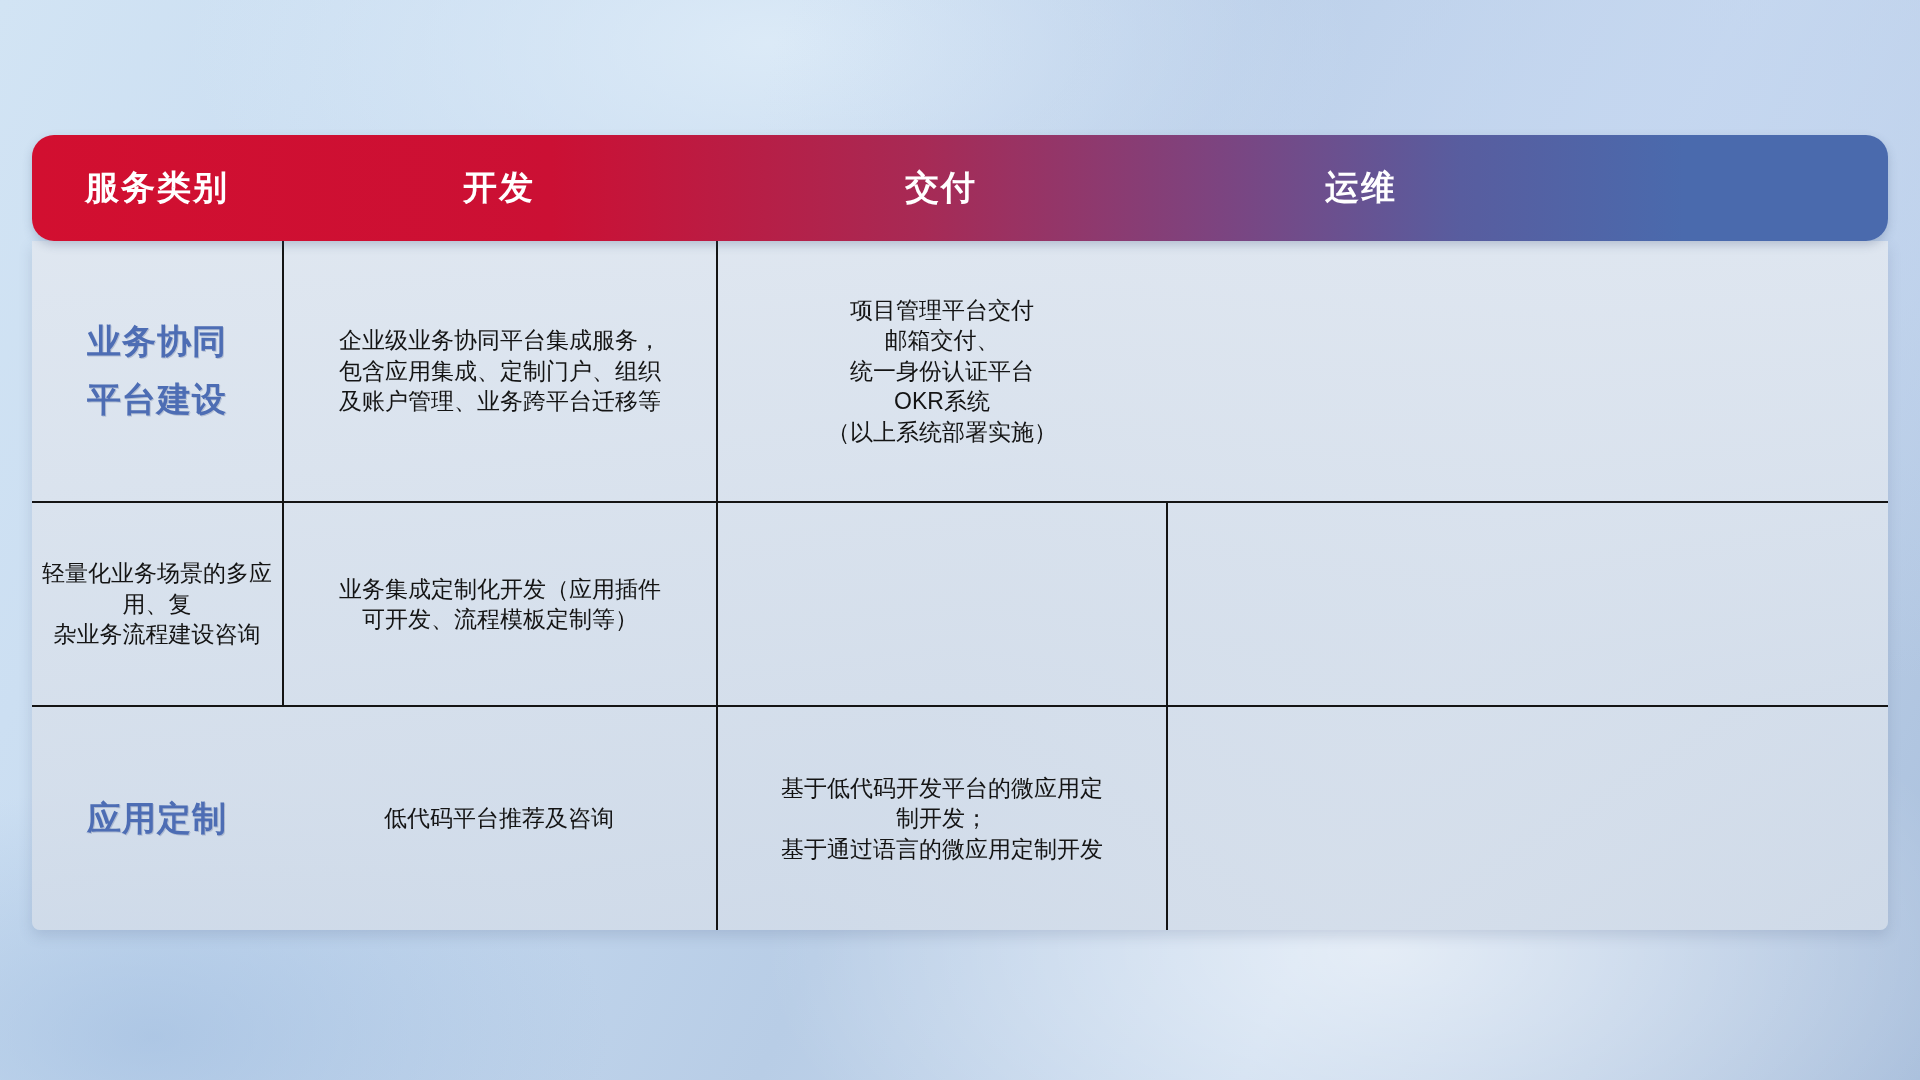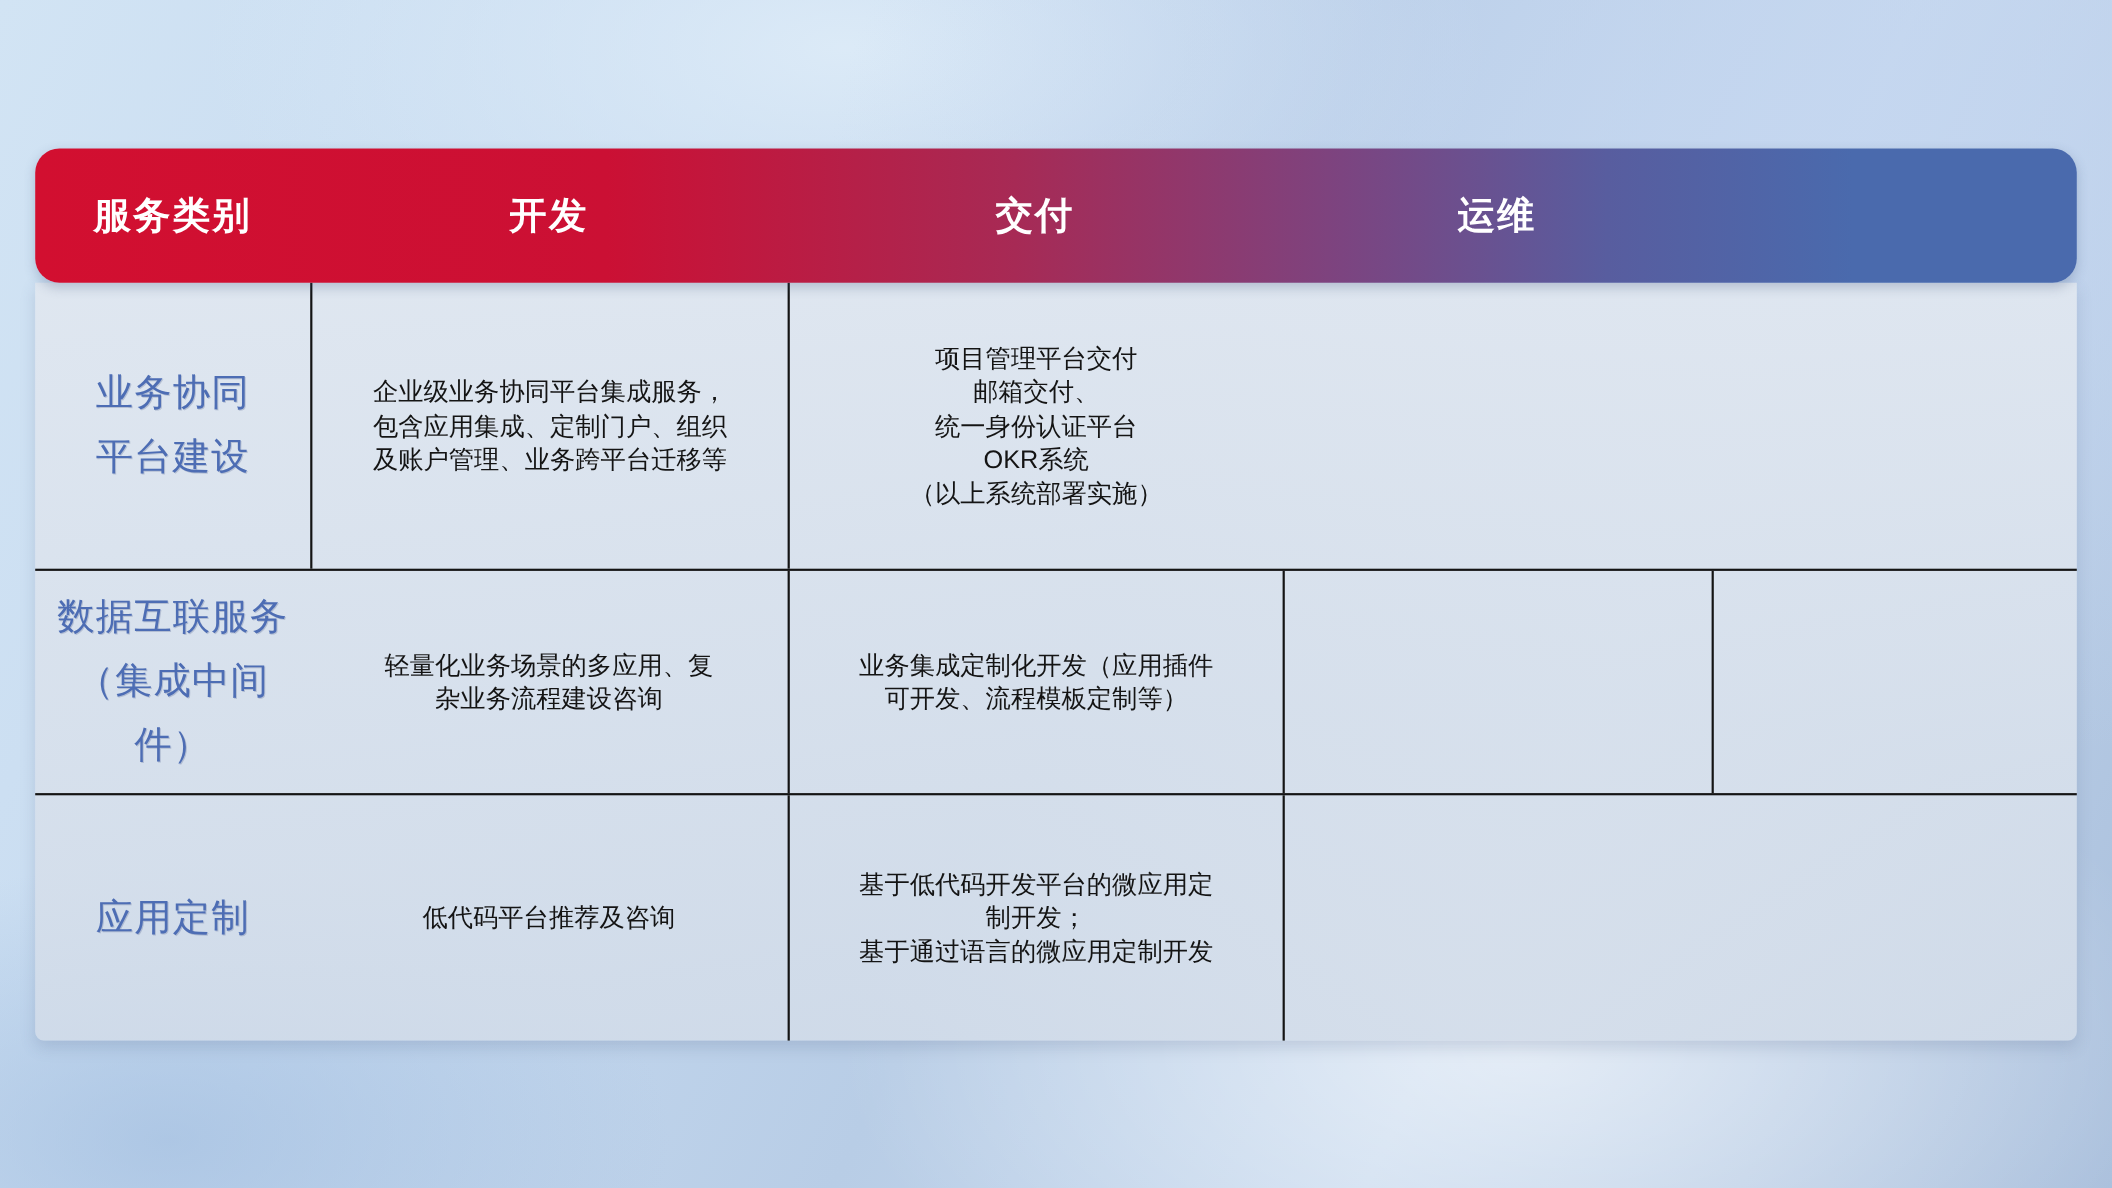--- a/index.html
+++ b/index.html
@@ -22,21 +22,21 @@
       linear-gradient(115deg,#d2e4f4 0%,#c6daf0 28%,#b8cde6 52%,#c7d9ee 72%,#a9bfdc 100%);
   }
   .stage{position:relative;width:1920px;height:1080px;}
 
   .matrix{
     position:absolute;left:32px;top:135px;width:1856px;
   }
   .hdr{
     display:grid;
     grid-template-columns:250px 434px 450px 390px 332px;
-    height:122px;
+    height:106px;
     align-items:center;
     border-radius:22px;
     background:linear-gradient(90deg,
       var(--header-gradient-start) 0%,
       #cb1034 28%,
       #a72a55 48%,
       #7c4480 64%,
       #585d9f 77%,
       var(--header-gradient-end) 89%,
       var(--header-gradient-end) 100%);
@@ -64,21 +64,21 @@
   .cell{
     display:flex;align-items:center;justify-content:center;
     text-align:center;
     padding:8px 10px;
     font-size:23px;line-height:1.32;
     color:var(--body-text);
     white-space:pre-line;
   }
   .cell.sep{border-left:2px solid var(--grid-line);}
   .cell.category{
-    font-size:34px;font-weight:400;line-height:1.7;
+    font-size:34px;font-weight:700;line-height:1.7;
     color:var(--category-text);
     letter-spacing:1px;
     text-shadow:1px 1px 0 rgba(45,65,120,.22);
   }
 </style>
 </head>
 <body>
 
 <div class="stage">
   <div class="matrix">
@@ -99,22 +99,20 @@
 包含应用集成、定制门户、组织
 及账户管理、业务跨平台迁移等</div>
         <div class="cell sep">项目管理平台交付
 邮箱交付、
 统一身份认证平台
 OKR系统
 （以上系统部署实施）</div>
       </div>
 
       <div class="row row-2">
-        <div class="cell category">数据互联服务
-（集成中间件）</div>
         <div class="cell">轻量化业务场景的多应用、复
 杂业务流程建设咨询</div>
         <div class="cell sep">业务集成定制化开发（应用插件
 可开发、流程模板定制等）</div>
         <div class="cell sep"></div>
         <div class="cell sep"></div>
       </div>
 
       <div class="row row-3">
         <div class="cell category">应用定制</div>

